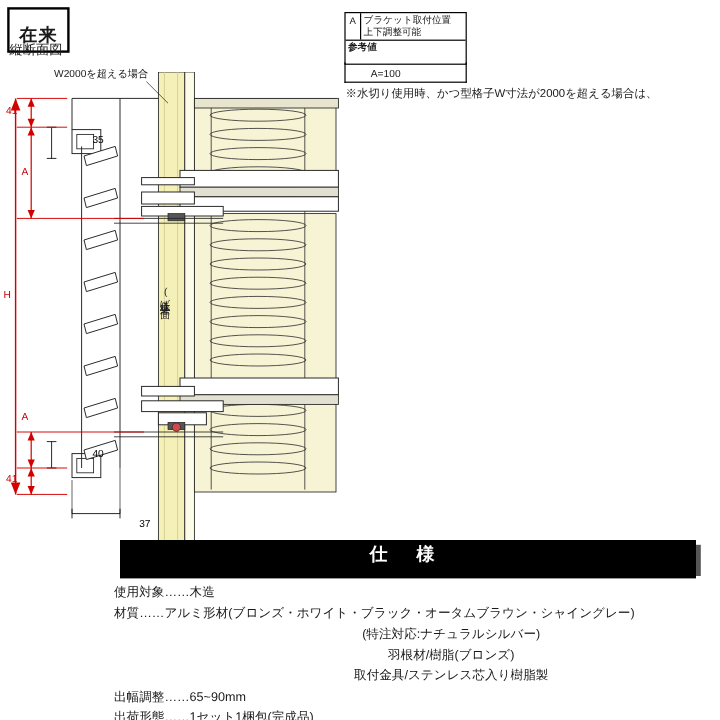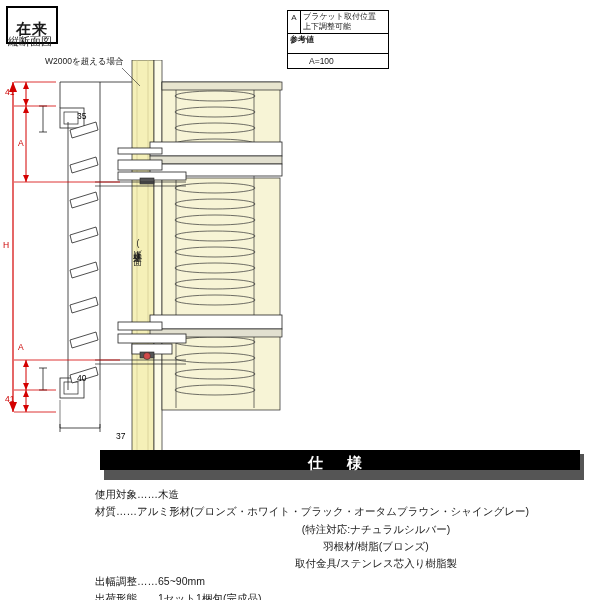--- a/index.html
+++ b/index.html
@@ -44,21 +44,21 @@
 
   
   #drawing{left:0;top:60px;width:300px;height:390px;}
 
   
   .dim{font-size:8.5px;color:#cc0000;}
   .dimk{font-size:8.5px;color:#000;margin-left:44px;}
 
   
   #spec-band{
-    left:100px;top:450px;width:480px;height:20px;
+    left:100px;top:450px;width:480px;height:32px;
     background:#000;color:#fff;
     font-size:15px;font-weight:bold;letter-spacing:10px;
     text-align:center;line-height:26px;
   }
   #spec-band-shadow{
     left:104px;top:454px;width:480px;height:26px;background:#555;
   }
 
   
   #spec-list{
@@ -85,20 +85,21 @@
     </div>
   </div>
   <div class="row">
     <div class="full">参考値</div>
   </div>
 </div>
 <div class="abs" id="note-eq-box"></div>
 <div class="abs" id="note-eq">A=100</div>
 
 <div class="abs" id="note-text">
+  <div>※水切り使用時、かつ型格子W寸法が2000を超える場合は、</div>
 </div>
 
 <div class="abs" id="drawing">
   <svg width="300" height="395" viewBox="0 0 300 395">
 
     <rect x="132" y="0" width="22" height="395" fill="#f5f0b8" stroke="#222" stroke-width="0.7"></rect>
     <rect x="154" y="0" width="8" height="395" fill="#fdfce8" stroke="#222" stroke-width="0.7"></rect>
 
     <line x1="137" y1="0" x2="137" y2="395" stroke="#c9c48a" stroke-width="0.6"></line>
     <line x1="148" y1="0" x2="148" y2="395" stroke="#c9c48a" stroke-width="0.6"></line>

